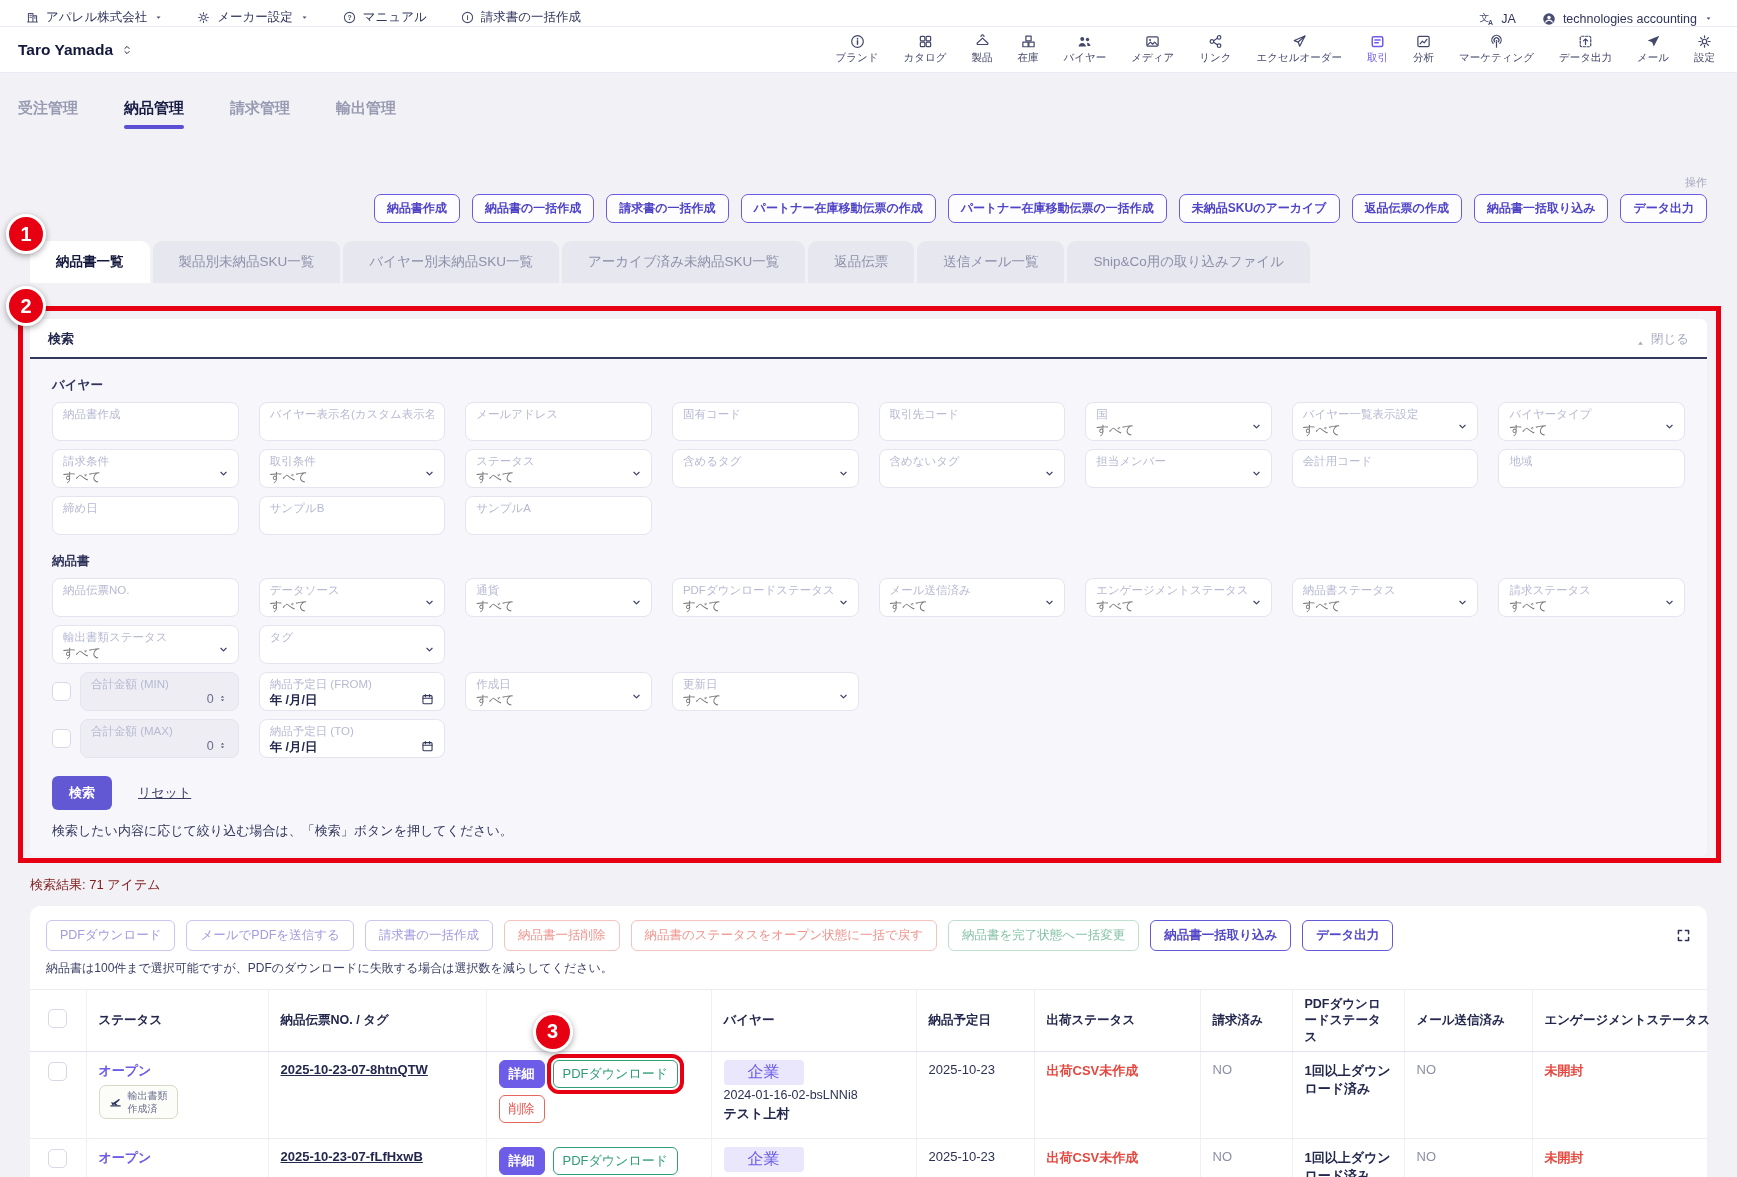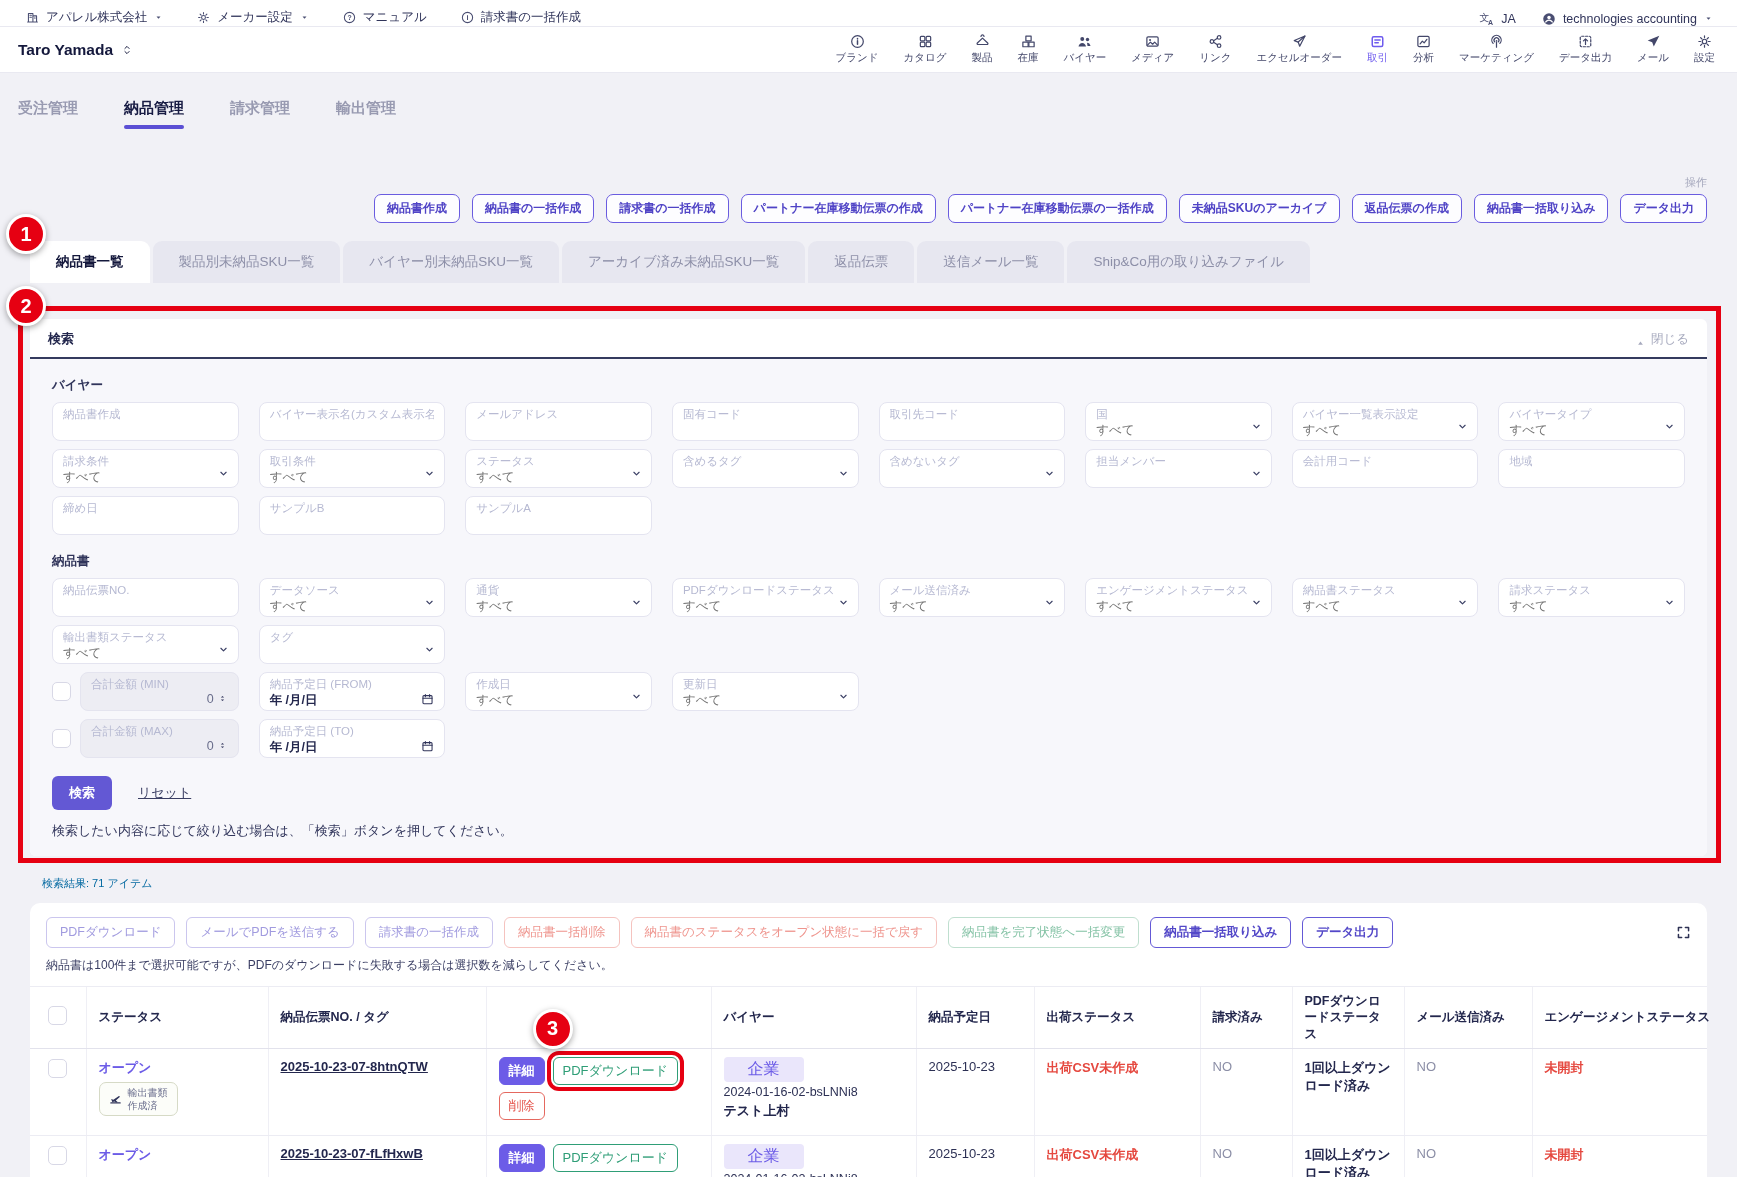--- a/index.html
+++ b/index.html
@@ -65,21 +65,21 @@
   .field.date .f-row{display:flex;justify-content:space-between;align-items:center;}
   .field.date .f-value{font-weight:600;color:#23274d;}
   .field.date .icon,.field.number .icon{color:#30345a;}
   .checkbox{width:19px;height:19px;border:1.5px solid #d8d8e6;border-radius:5px;background:#fff;flex:0 0 auto;display:inline-block;cursor:pointer;}
   .sp-footer{display:flex;align-items:center;gap:26px;margin-top:18px;}
   .search-btn{background:#6358d4;color:#fff;border:none;font-weight:700;font-size:13px;padding:8px 17px;border-radius:6px;font-family:inherit;cursor:pointer;}
   .reset-link{font-size:13px;color:#3a3e63;text-decoration:underline;cursor:pointer;}
   .sp-help{margin-top:12px;font-size:13px;color:#31355b;}
 
   
-  .result-count{margin:20px 12px 12px;font-size:11px;color:#0369a1;}
+  .result-count{margin:20px 0 12px;font-size:13px;color:#7f1d1d;}
   .results-card{background:#fff;border-radius:10px 10px 0 0;padding-top:14px;}
   .bulk-row{display:flex;align-items:center;gap:11px;padding:0 16px;}
   .bulk-btn{background:#fff;border-radius:6px;font-size:12.5px;padding:6px 13px;font-family:inherit;cursor:pointer;white-space:nowrap;border:1px solid;}
   .b-purple-muted{border-color:#cbc6ee;color:#a19bdf;}
   .b-red-muted{border-color:#f5c3bf;color:#ef958e;}
   .b-green-muted{border-color:#bfdfcf;color:#85c3a6;}
   .b-purple-strong{border-color:#6459d6;color:#5348c8;font-weight:700;}
   .fullscreen{margin-left:auto;color:#2e3254;cursor:pointer;}
   .bulk-note{padding:9px 16px 12px;font-size:12px;color:#3a3e63;}
 

